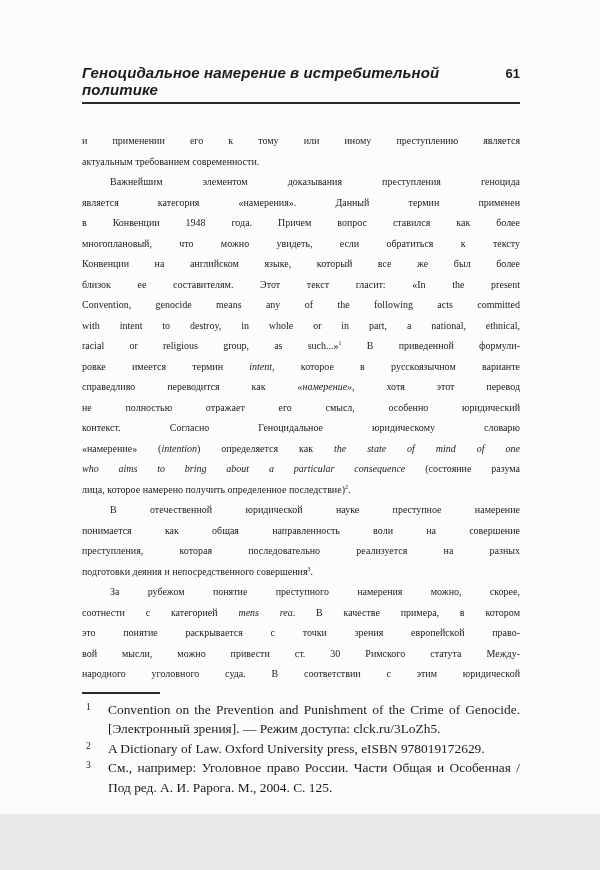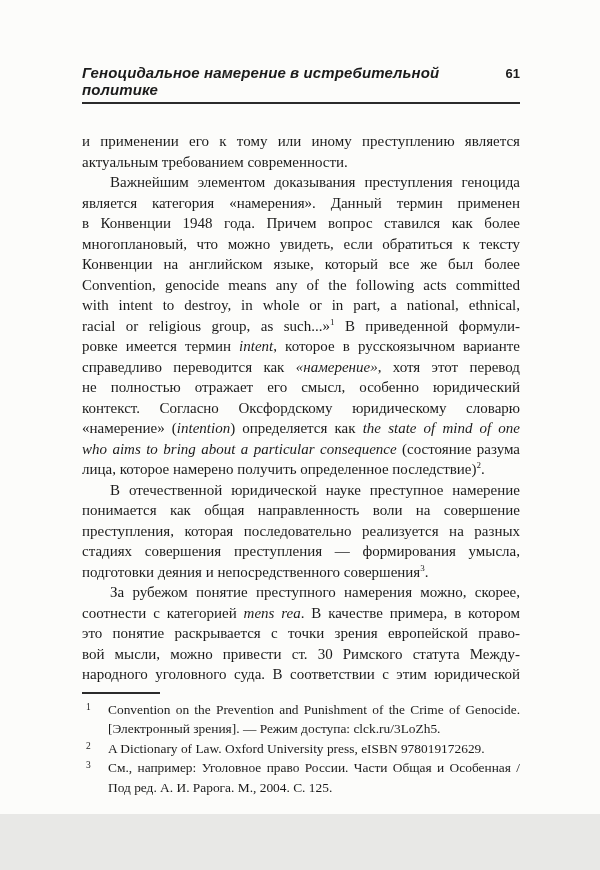--- a/index.html
+++ b/index.html
@@ -30,21 +30,21 @@
     letter-spacing: 0.1px;
   }
   .page-number {
     font-family: "Liberation Sans", sans-serif;
     font-weight: 700;
     font-size: 13px;
   }
   
   .body-text {
     margin-top: 27px;
-    font-size: 15px;
+    font-size: 10px;
     line-height: 20.5px;
   }
   .line {
     text-align: justify;
     text-align-last: justify;
     -moz-text-align-last: justify;
     height: 20.5px;
     overflow: visible;
   }
   .line.last {
@@ -102,36 +102,36 @@
       <div class="paragraph">
         <div class="line"><span>и применении его к тому или иному преступлению является</span></div>
         <div class="line last"><span>актуальным требованием современности.</span></div>
       </div>
       <div class="paragraph">
         <div class="line indent"><span>Важнейшим элементом доказывания преступления геноцида</span></div>
         <div class="line"><span>является категория «намерения». Данный термин применен</span></div>
         <div class="line"><span>в Конвенции 1948 года. Причем вопрос ставился как более</span></div>
         <div class="line"><span>многоплановый, что можно увидеть, если обратиться к тексту</span></div>
         <div class="line"><span>Конвенции на английском языке, который все же был более</span></div>
+        <div class="line"><span>близок ее составителям. Этот текст гласит: «In the present</span></div>
         <div class="line"><span>Convention, genocide means any of the following acts committed</span></div>
         <div class="line"><span>with intent to destroy, in whole or in part, a national, ethnical,</span></div>
         <div class="line"><span>racial or religious group, as such...»</span><sup class="fnref">1</sup><span> В приведенной формули-</span></div>
         <div class="line"><span>ровке имеется термин </span><i>intent</i><span>, которое в русскоязычном варианте</span></div>
         <div class="line"><span>справедливо переводится как </span><i>«намерение»</i><span>, хотя этот перевод</span></div>
         <div class="line"><span>не полностью отражает его смысл, особенно юридический</span></div>
-        <div class="line"><span>контекст. Согласно Оксфордскому юридическому словарю</span></div>
+        <div class="line"><span>контекст. Согласно Геноцидальное юридическому словарю</span></div>
         <div class="line"><span>«намерение» (</span><i>intention</i><span>) определяется как </span><i>the state of mind of one</i></div>
         <div class="line"><i>who aims to bring about a particular consequence</i><span> (состояние разума</span></div>
         <div class="line last"><span>лица, которое намерено получить определенное последствие)</span><sup class="fnref">2</sup><span>.</span></div>
       </div>
       <div class="paragraph">
         <div class="line indent"><span>В отечественной юридической науке преступное намерение</span></div>
         <div class="line"><span>понимается как общая направленность воли на совершение</span></div>
         <div class="line"><span>преступления, которая последовательно реализуется на разных</span></div>
-        <div class="line"><span>стадиях совершения преступления — формирования умысла,</span></div>
         <div class="line last"><span>подготовки деяния и непосредственного совершения</span><sup class="fnref">3</sup><span>.</span></div>
       </div>
       <div class="paragraph">
         <div class="line indent"><span>За рубежом понятие преступного намерения можно, скорее,</span></div>
         <div class="line"><span>соотнести с категорией </span><i>mens rea</i><span>. В качестве примера, в котором</span></div>
         <div class="line"><span>это понятие раскрывается с точки зрения европейской право-</span></div>
         <div class="line"><span>вой мысли, можно привести ст. 30 Римского статута Между-</span></div>
         <div class="line"><span>народного уголовного суда. В соответствии с этим юридической</span></div>
       </div>
     </div>

